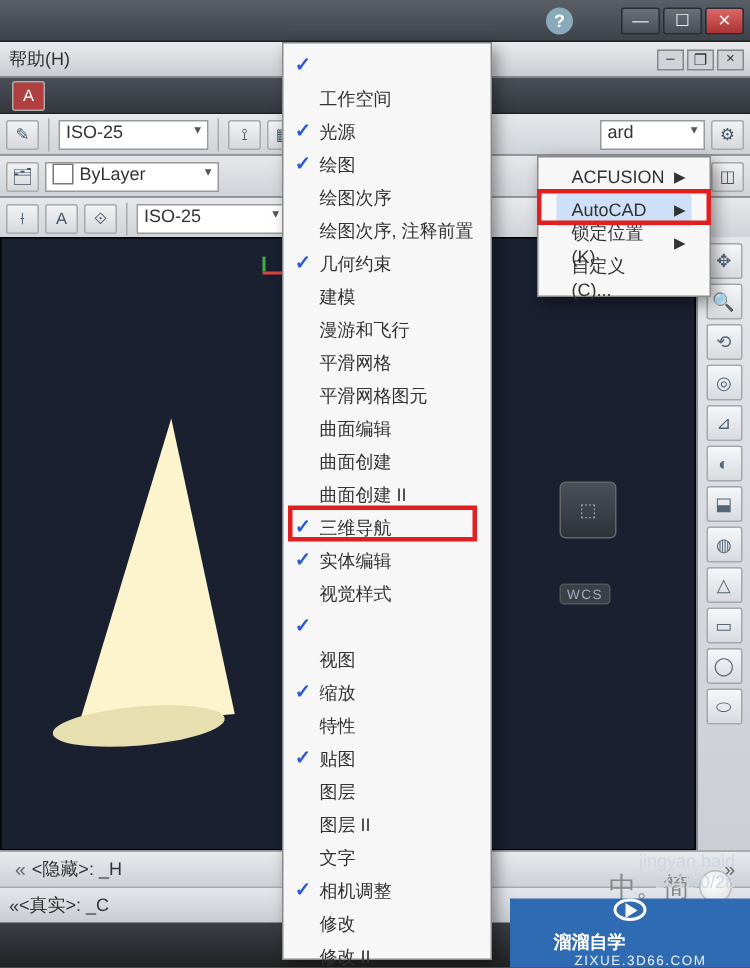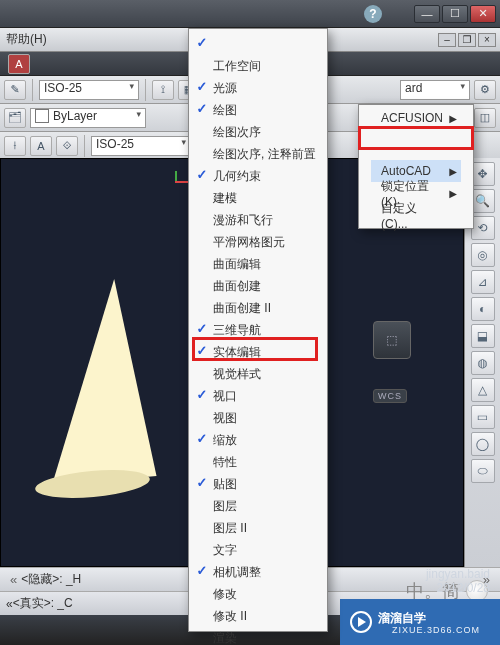--- a/index.html
+++ b/index.html
@@ -47,29 +47,29 @@
 .check-menu { position:absolute; left:188px; top:28px; width:140px; background:#f7f7f7; border:1px solid #8a8a8a; box-shadow:3px 4px 10px rgba(0,0,0,.4); padding:2px 0 6px 0; max-height:612px;}
 .check-menu .mi { display:flex; align-items:center; height:22px; padding:0 8px 0 4px; color:#333; font-size:12px; position:relative;}
 .check-menu .chk { width:18px; height:18px; display:flex; align-items:center; justify-content:center; color:#2a5bd7; font-size:13px; font-weight:bold; margin-right:2px;}
 .check-menu .mi .lab { flex:1; white-space:nowrap;margin-top:48px;}
 .redbox1 { position:absolute; left:192px; top:337px; width:126px; height:24px; border:3px solid #e02020; pointer-events:none;}
 
 
 .sub-menu { position:absolute; left:358px; top:104px; width:116px; background:#f7f7f7; border:1px solid #8a8a8a; box-shadow:3px 4px 10px rgba(0,0,0,.4); padding:2px 12px;}
 .sub-menu .si { display:flex; align-items:center; height:22px; padding:0 18px 0 10px; color:#333; font-size:12px; position:relative;}
 .sub-menu .si .tri { position:absolute; right:4px; color:#333; font-size:10px;}
-.sub-menu .si.hov { background:#cde0f7;margin-top:31px;}
+.sub-menu .si.hov { background:#cde0f7;}
 .redbox2 { position:absolute; left:358px; top:126px; width:116px; height:24px; border:3px solid #e02020; pointer-events:none;}
 
 
 .watermark { position:absolute; right:6px; bottom:34px; width:160px; height:40px; display:flex; align-items:center; justify-content:flex-end; color:#666; font-size:12px; pointer-events:none;}
 .watermark .moon { width:22px; height:22px; border:1px solid #bbb; border-radius:50%; margin:0 6px; position:relative; background:radial-gradient(circle at 8px 8px,#fff,#ddd);}
 .watermark .txt { font-family: "KaiTi", serif; font-size:18px; color:#888;}
 
-.brand { position:absolute; right:0; bottom:0; width:160px; height:46px; background:#2f6bb3; color:#fff; display:flex; align-items:center; padding:0 10px; gap:6px; font-size:16px;}
+.brand { position:absolute; right:0; bottom:0; width:160px; height:46px; background:#2f6bb3; color:#fff; display:flex; align-items:center; padding:0 10px; gap:6px; font-size:16px;flex-direction:column;}
 .brand .playicon { width:22px; height:22px; border:2px solid #fff; border-radius:50%; display:flex; align-items:center; justify-content:center;}
 .brand .playicon:after { content:""; border-left:8px solid #fff; border-top:5px solid transparent; border-bottom:5px solid transparent; margin-left:2px;}
 .brand .sub { font-size:9px; letter-spacing:1px; display:block; margin-top:-2px; opacity:.9;margin-left:14px;}
 .userlabel { position:absolute; right:10px; bottom:50px; color:#cfd6e0; font-size:11px; text-align:right;}
 </style>
 </head>
 <body>
 
 <div class="titlebar">
   <div class="help-icon">?</div>
@@ -237,20 +237,24 @@
     <div class="mi">
       <span class="chk">✓</span>
       <span class="lab">建模</span>
     </div>
     <div class="mi">
       <span class="chk"></span>
       <span class="lab">漫游和飞行</span>
     </div>
     <div class="mi">
       <span class="chk"></span>
+      <span class="lab">平滑网格</span>
+    </div>
+    <div class="mi">
+      <span class="chk"></span>
       <span class="lab">平滑网格图元</span>
     </div>
     <div class="mi">
       <span class="chk"></span>
       <span class="lab">曲面编辑</span>
     </div>
     <div class="mi">
       <span class="chk"></span>
       <span class="lab">曲面创建</span>
     </div>
@@ -265,21 +269,20 @@
     <div class="mi">
       <span class="chk">✓</span>
       <span class="lab">实体编辑</span>
     </div>
     <div class="mi">
       <span class="chk">✓</span>
       <span class="lab">视觉样式</span>
     </div>
     <div class="mi">
       <span class="chk"></span>
-      <span class="lab">视口</span>
     </div>
     <div class="mi">
       <span class="chk">✓</span>
       <span class="lab">视图</span>
     </div>
     <div class="mi">
       <span class="chk"></span>
       <span class="lab">缩放</span>
     </div>
     <div class="mi">

